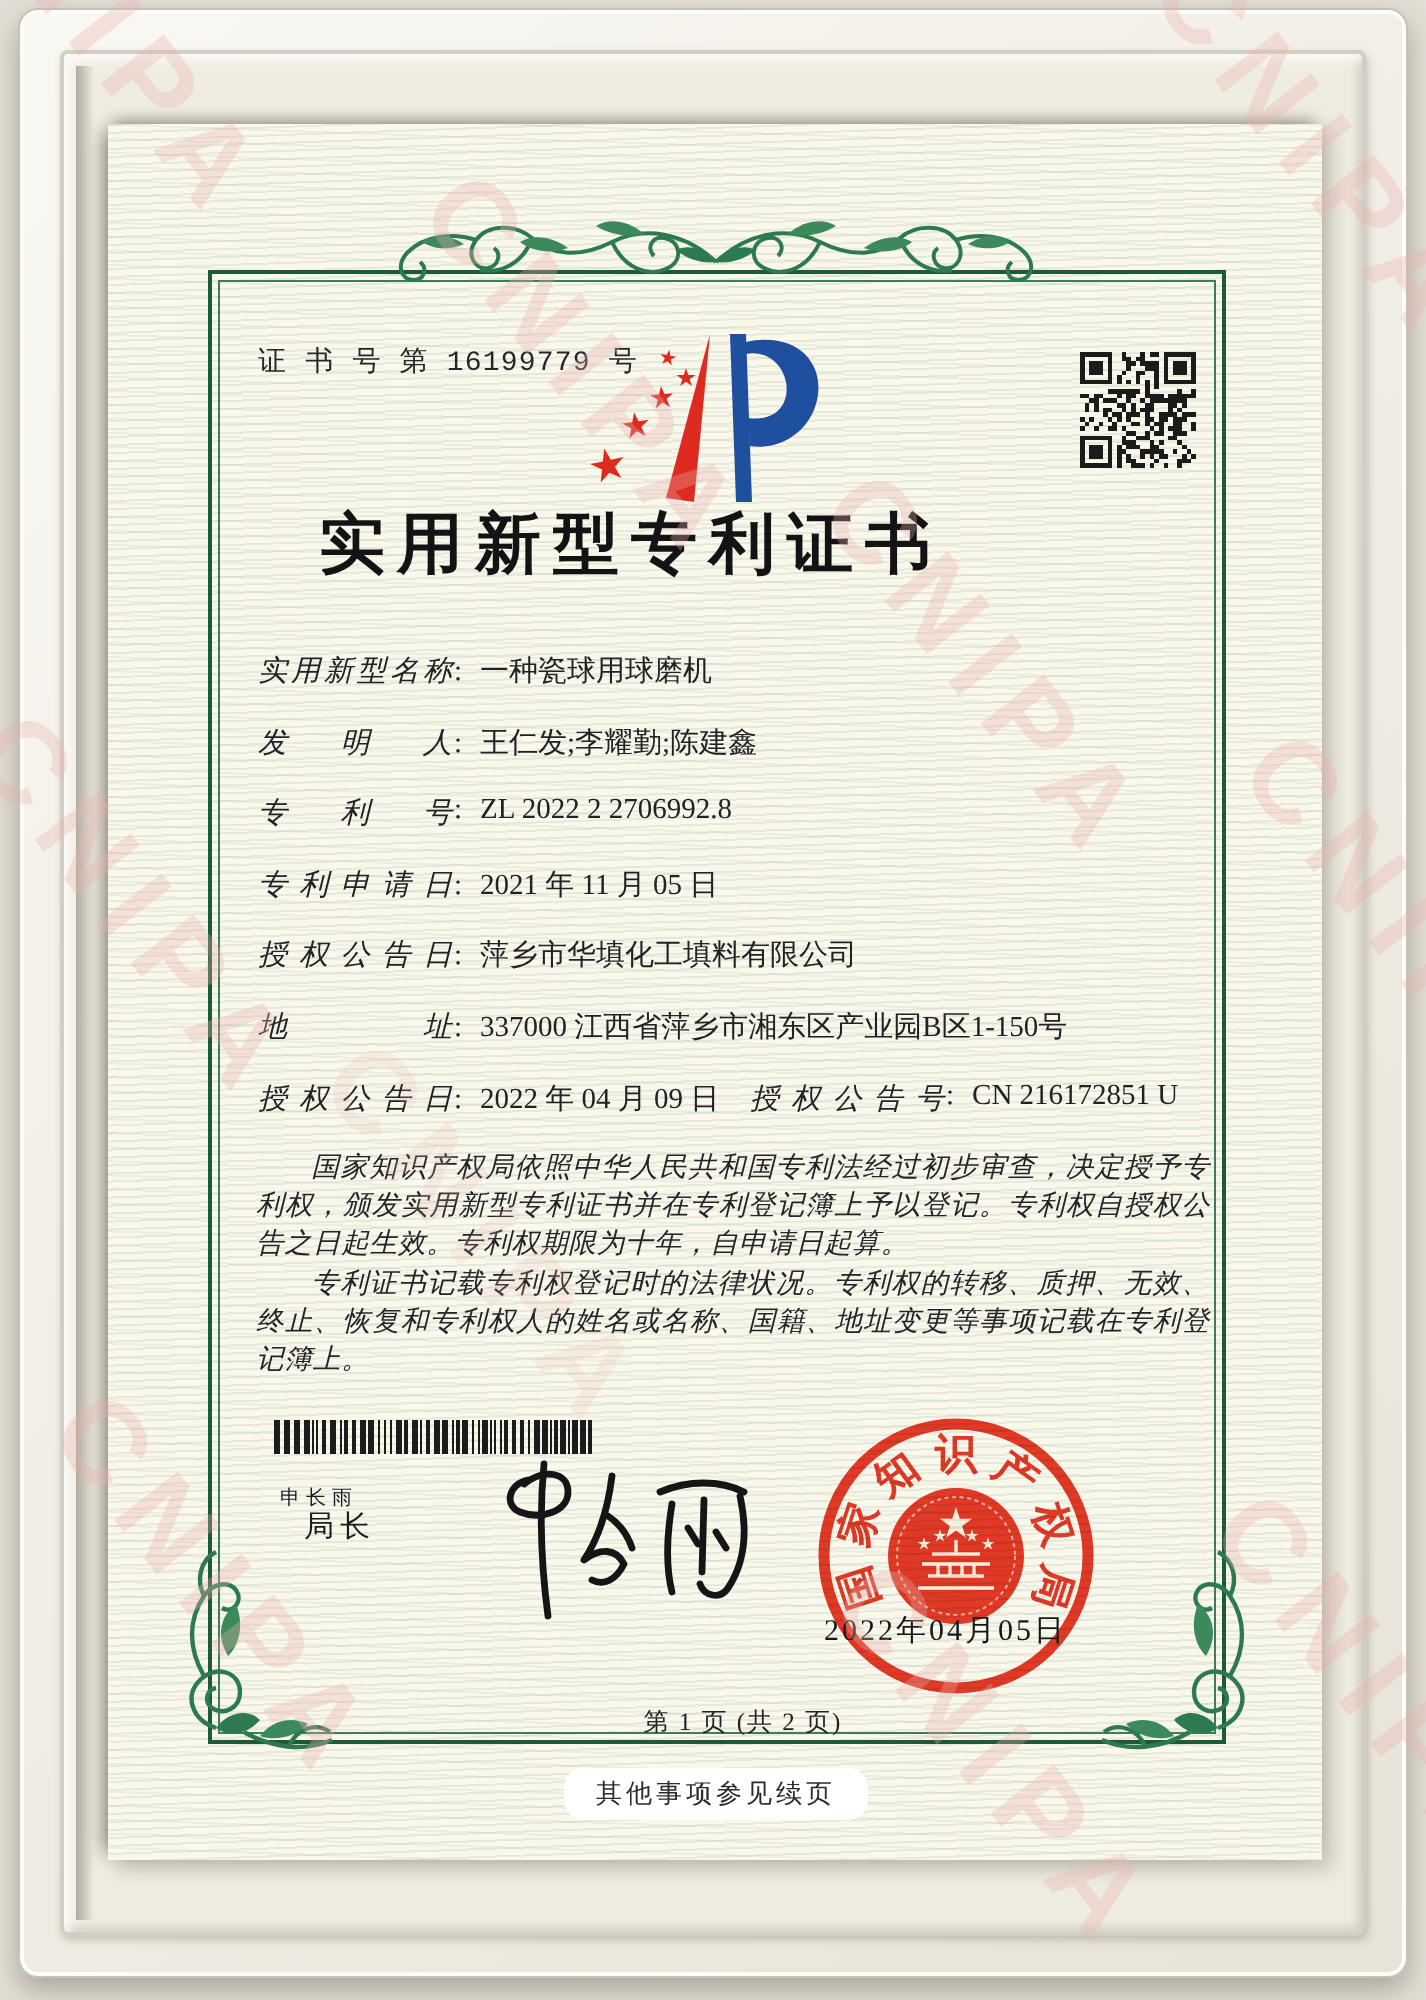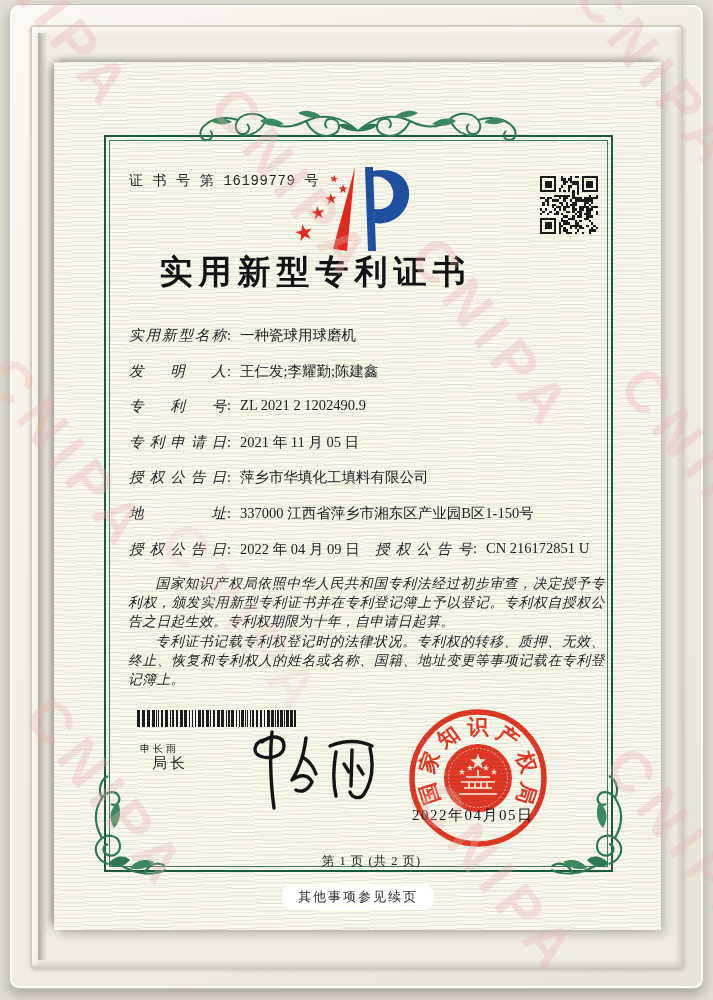--- a/index.html
+++ b/index.html
@@ -428,21 +428,21 @@
     <div class="abs title">实用新型专利证书</div>
 
     <div class="abs fields">
       <div class="f-row">
         <span class="flabel">实用新型名称</span><span class="fcolon">:</span><span>一种瓷球用球磨机</span>
       </div>
       <div class="f-row">
         <span class="flabel">发明人</span><span class="fcolon">:</span><span>王仁发;李耀勤;陈建鑫</span>
       </div>
       <div class="f-row">
-        <span class="flabel">专利号</span><span class="fcolon">:</span><span>ZL 2021 2 1202490.9</span>
+        <span class="flabel">专利号</span><span class="fcolon">:</span><span>ZL 2022 2 2706992.8</span>
       </div>
       <div class="f-row">
         <span class="flabel">专利申请日</span><span class="fcolon">:</span><span>2021 年 11 月 05 日</span>
       </div>
       <div class="f-row">
         <span class="flabel">授权公告日</span><span class="fcolon">:</span><span>萍乡市华填化工填料有限公司</span>
       </div>
       <div class="f-row">
         <span class="flabel">地址</span><span class="fcolon">:</span><span>337000 江西省萍乡市湘东区产业园B区1-150号</span>
       </div>

